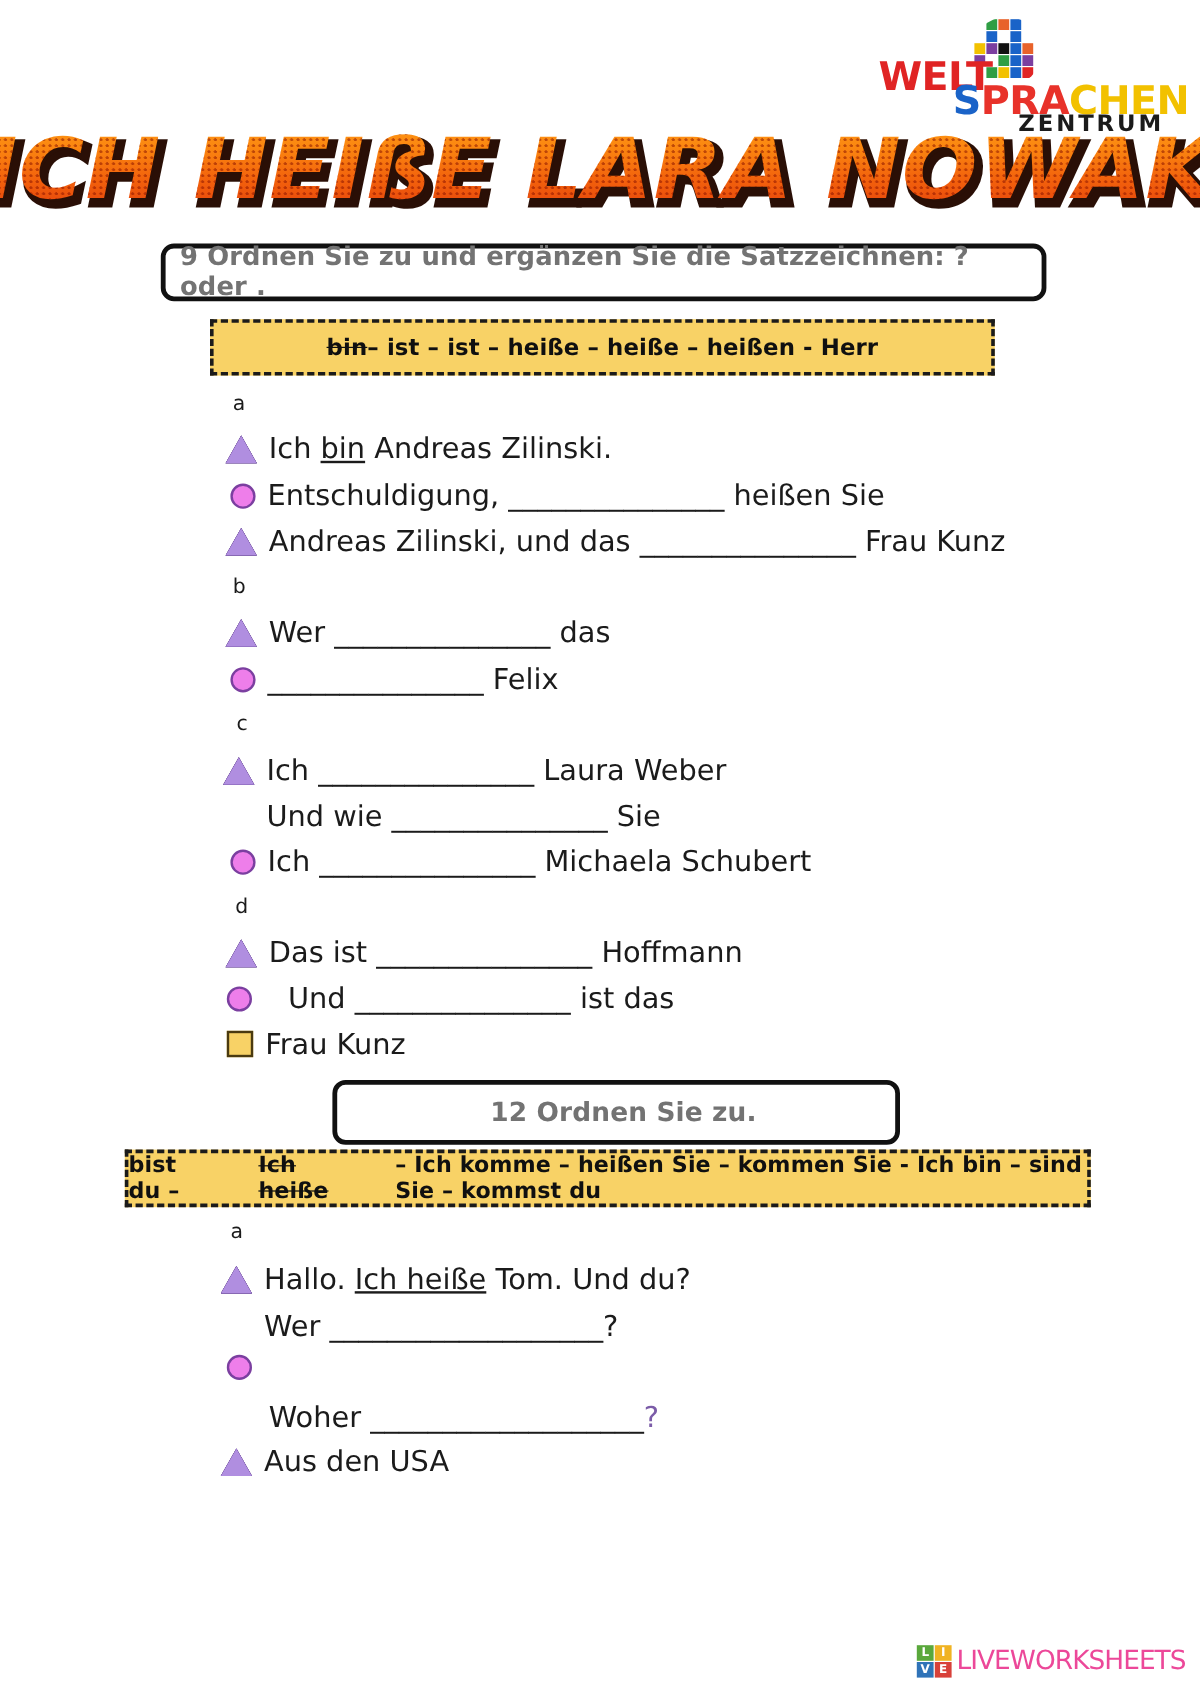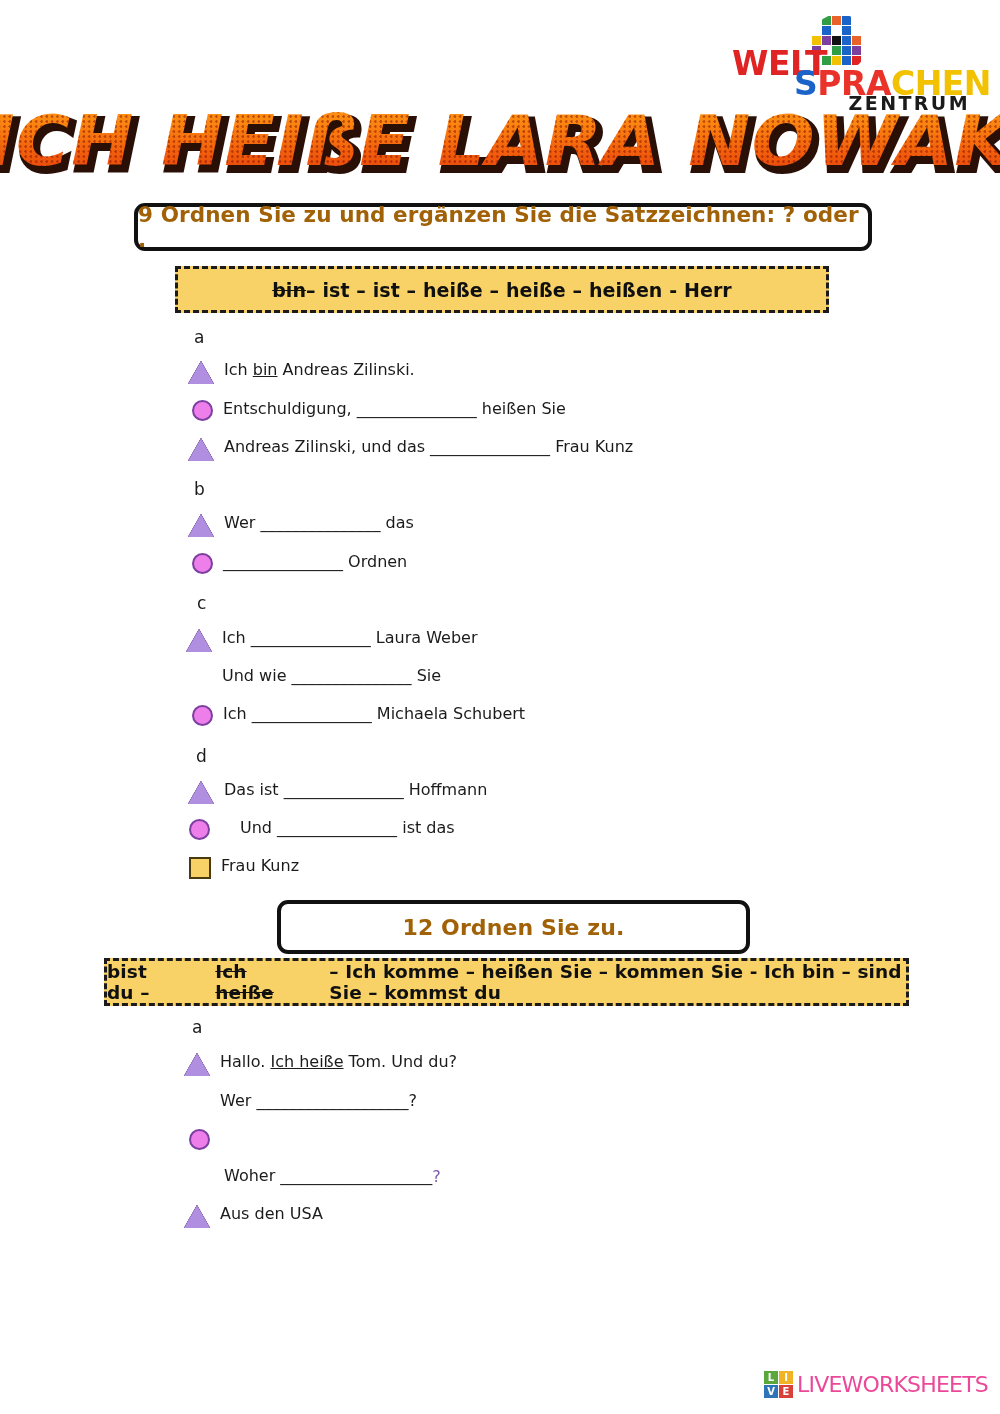--- a/index.html
+++ b/index.html
@@ -123,22 +123,23 @@
   .instr-box {
     position: absolute;
     border: 4px solid #111111;
     border-radius: 11px;
     background: #ffffff;
     box-sizing: border-box;
     display: flex;
     align-items: center;
     justify-content: center;
     font-weight: 700;
-    color: #a16207;
+    color: #737373;
     letter-spacing: 0.1px;
+    padding-left: 12px;
   }
   #instr-9 {
     left: 134px;
     top: 203px;
     width: 738px;
     height: 48px;
     font-size: 21.5px;
   }
   #instr-12 {
     left: 277px;
@@ -180,22 +181,22 @@
 
   
   .section-letter {
     position: absolute;
     font-size: 17px;
     color: #1b1b1b;
   }
   .row {
     position: absolute;
     display: flex;
-    align-items: flex-start;
-    font-size: 16px;
+    align-items: center;
+    font-size: 24px;
     color: #1b1b1b;
     white-space: nowrap;
   }
   .row .label { line-height: 1.1; }
   .row .label u { text-decoration: underline; }
 
   .icon-tri, .icon-cir, .icon-sq {
     flex: 0 0 auto;
     margin-right: 10px;
   }
@@ -328,21 +329,21 @@
   <span class="label">Andreas Zilinski, und das _______________ Frau Kunz</span>
 </div>
 
 <div class="section-letter" style="left:194px; top:479px;">b</div>
 <div class="row" style="left:188px; top:514px;">
   <span class="icon-tri"></span>
   <span class="label">Wer _______________ das</span>
 </div>
 <div class="row" style="left:192px; top:553px;">
   <span class="icon-cir"></span>
-  <span class="label">_______________ Ordnen</span>
+  <span class="label">_______________ Felix</span>
 </div>
 
 <div class="section-letter" style="left:197px; top:593px;">c</div>
 <div class="row" style="left:186px; top:629px;">
   <span class="icon-tri"></span>
   <span class="label">Ich _______________ Laura Weber</span>
 </div>
 <div class="row" style="left:186px; top:667px;">
   <span class="spacer-icon"></span>
   <span class="label">Und wie _______________ Sie</span>

